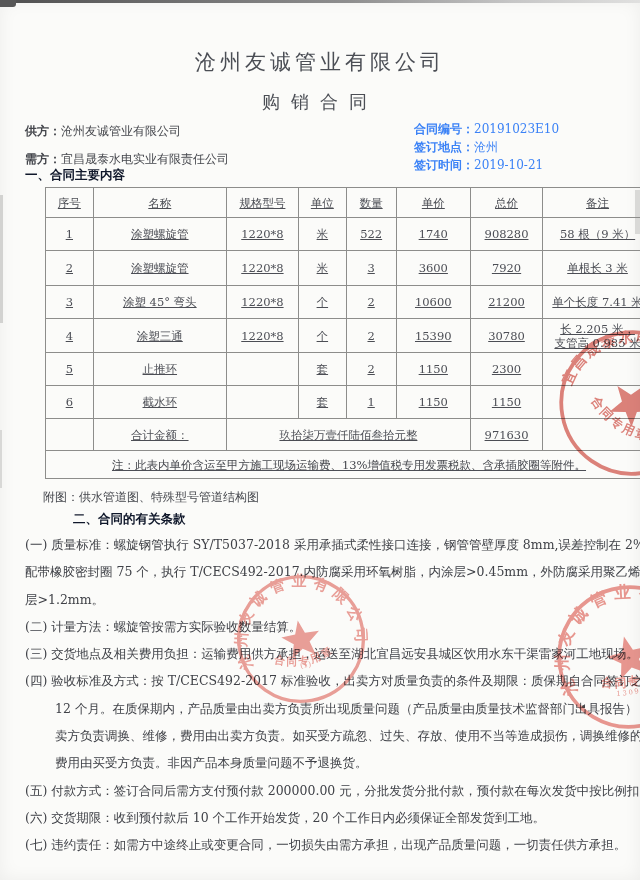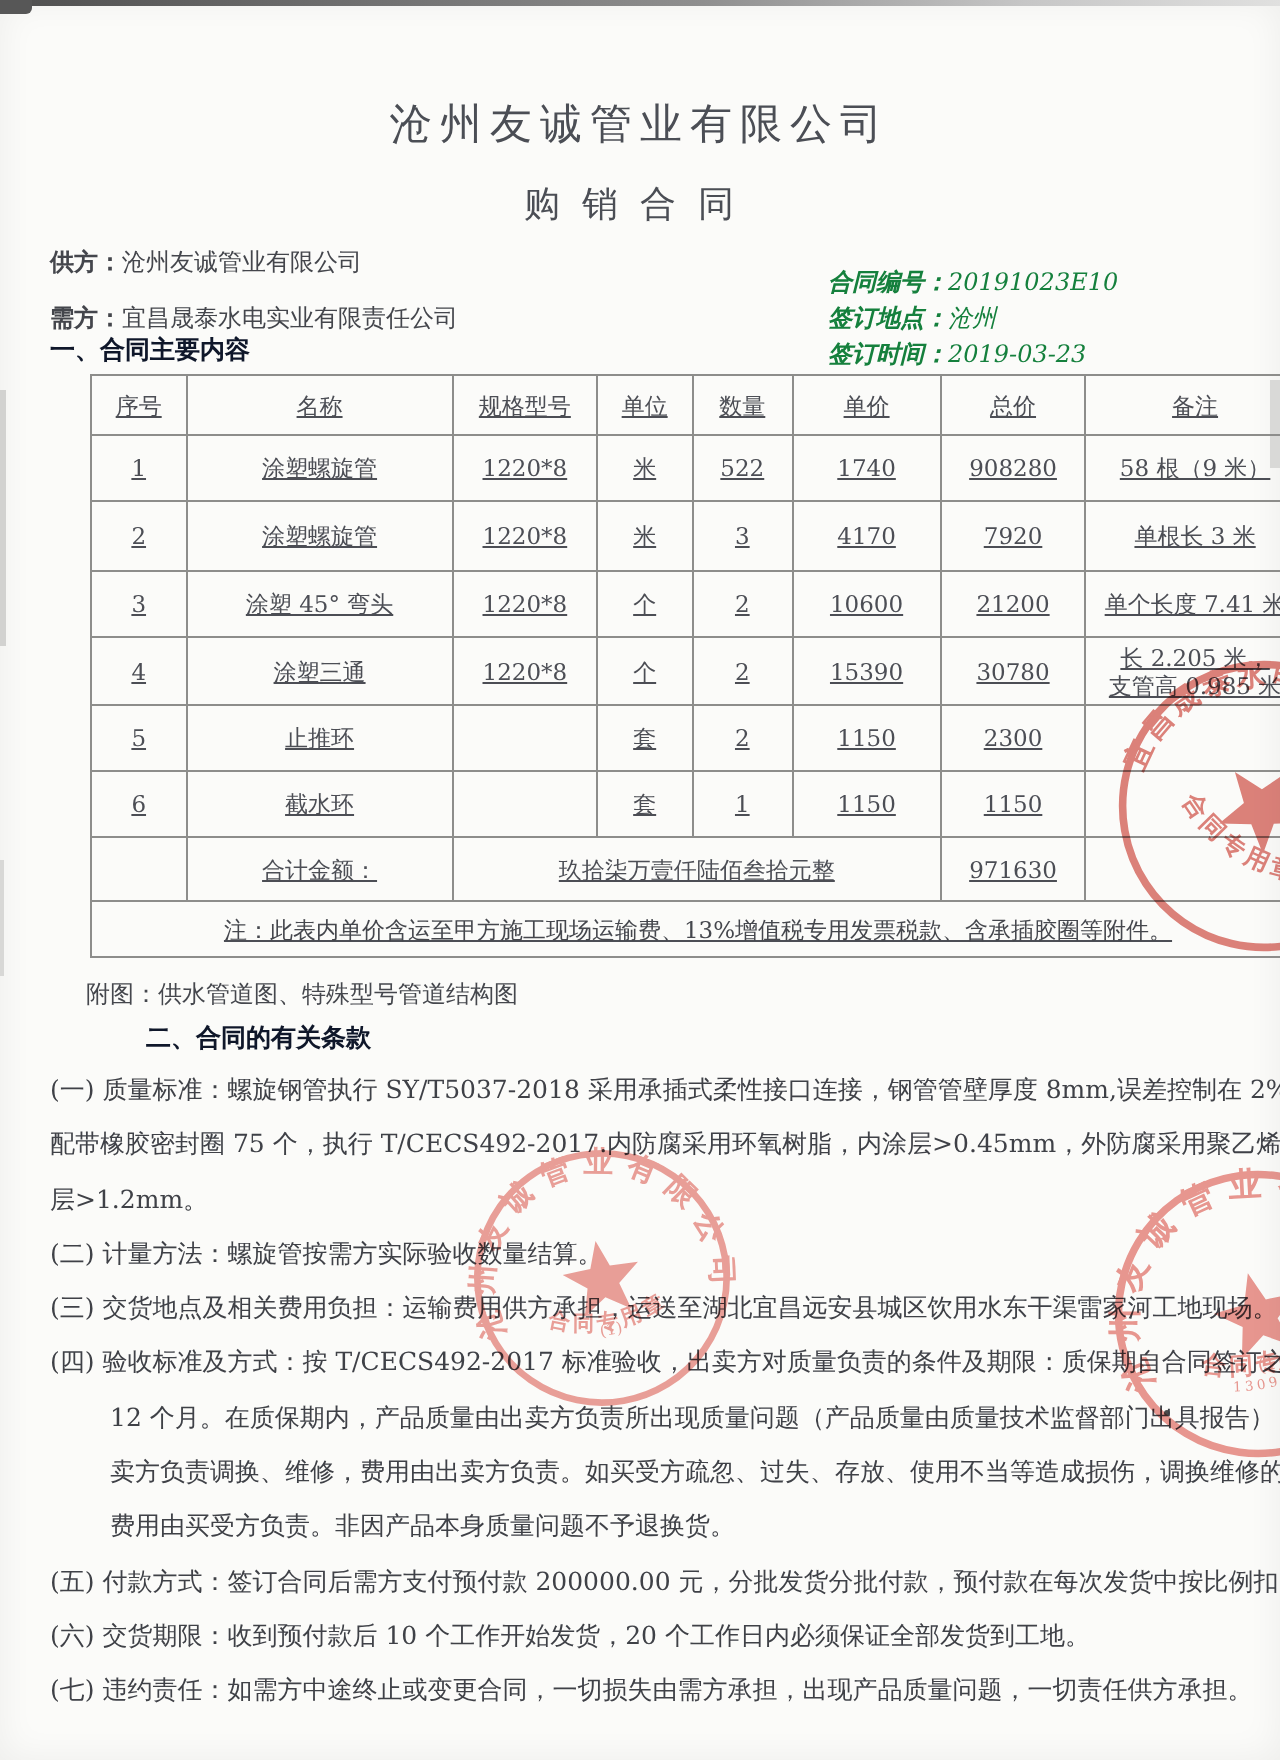--- a/index.html
+++ b/index.html
@@ -24,21 +24,21 @@
   .dot-artifact{position:absolute;left:582px;top:705px;width:3px;height:3px;background:#4a4a4a;border-radius:50%;}
 
   
   .company-title{position:absolute;top:48px;left:0;width:100%;text-align:center;
     font-size:21px;letter-spacing:4px;color:#4b4e55;font-weight:500;}
   .doc-title{position:absolute;top:90px;left:0;width:100%;text-align:center;
     font-size:18px;letter-spacing:11px;color:#4b4e55;font-weight:500;}
   .meta{position:absolute;left:25px;top:123px;font-size:12px;color:#44464c;}
   .meta .row{margin-bottom:11px;}
   .meta .lbl{font-weight:600;text-align:center;}
-  .meta-right{position:absolute;left:414px;top:132px;font-size:12px;color:#15803d;line-height:18px;font-style:italic;}
+  .meta-right{position:absolute;left:414px;top:120px;font-size:12px;color:#3b82f6;line-height:18px;}
   .meta-right .lbl{font-weight:600;}
 
   .sec-heading{position:absolute;left:25px;font-size:12.5px;font-weight:700;color:#0f172a;
     font-family:"DejaVu Sans","Liberation Sans",sans-serif;}
   .sec1{top:167px;}
   .sec2{top:511px;margin-left:48px;}
 
   
   table.goods{position:absolute;left:45px;top:187px;width:608px;border-collapse:collapse;
     font-size:11.5px;color:#4c4e55;text-decoration:underline;}
@@ -91,21 +91,21 @@
   </div>
 
   <div class="meta-right">
     <div>
       <span class="lbl">合同编号：</span><span>20191023E10</span>
     </div>
     <div>
       <span class="lbl">签订地点：</span><span>沧州</span>
     </div>
     <div>
-      <span class="lbl">签订时间：</span><span>2019-03-23</span>
+      <span class="lbl">签订时间：</span><span>2019-10-21</span>
     </div>
   </div>
 
   <div class="sec-heading sec1">一、合同主要内容</div>
 
   <table class="goods">
     <colgroup>
       <col style="width:43px">
         <col style="width:120px">
         <col style="width:65px">
@@ -135,21 +135,21 @@
       <td>1740</td>
       <td>908280</td>
       <td>58 根（9 米）</td>
     </tr>
     <tr style="height:35px">
       <td>2</td>
       <td>涂塑螺旋管</td>
       <td>1220*8</td>
       <td>米</td>
       <td>3</td>
-      <td>4170</td>
+      <td>3600</td>
       <td>7920</td>
       <td>单根长 3 米</td>
     </tr>
     <tr style="height:33px">
       <td>3</td>
       <td>涂塑 45° 弯头</td>
       <td>1220*8</td>
       <td>个</td>
       <td>2</td>
       <td>10600</td>

